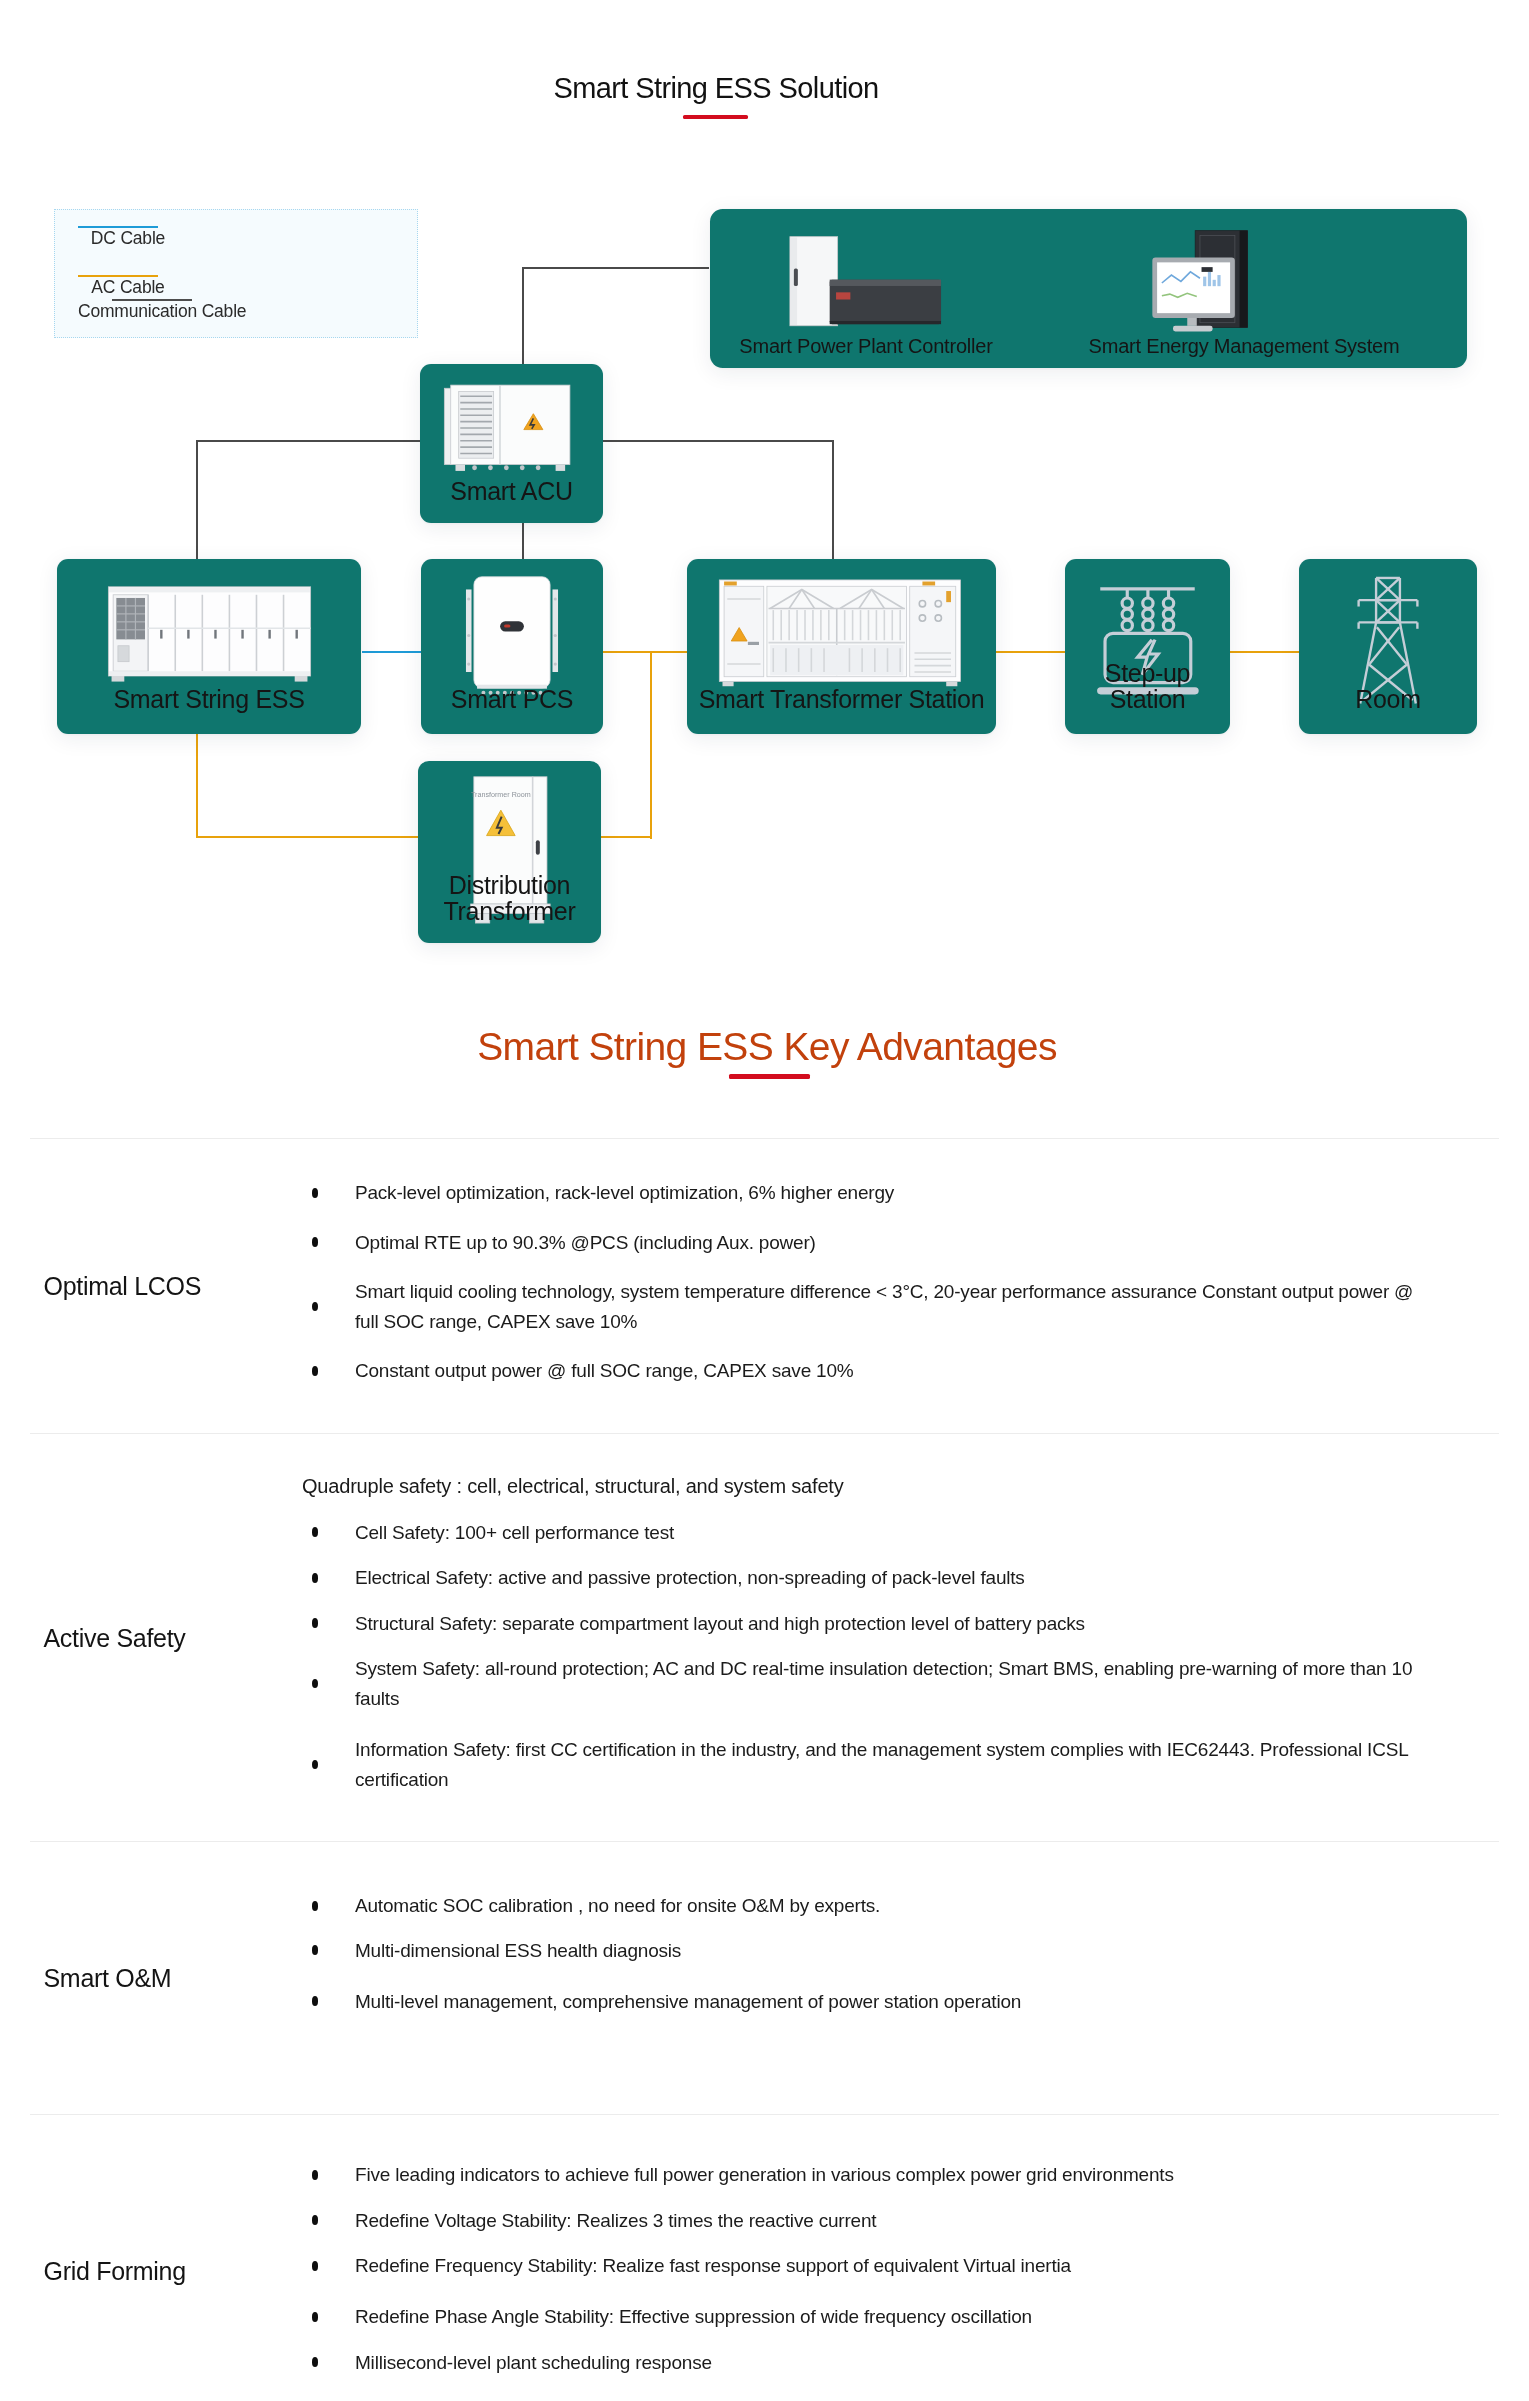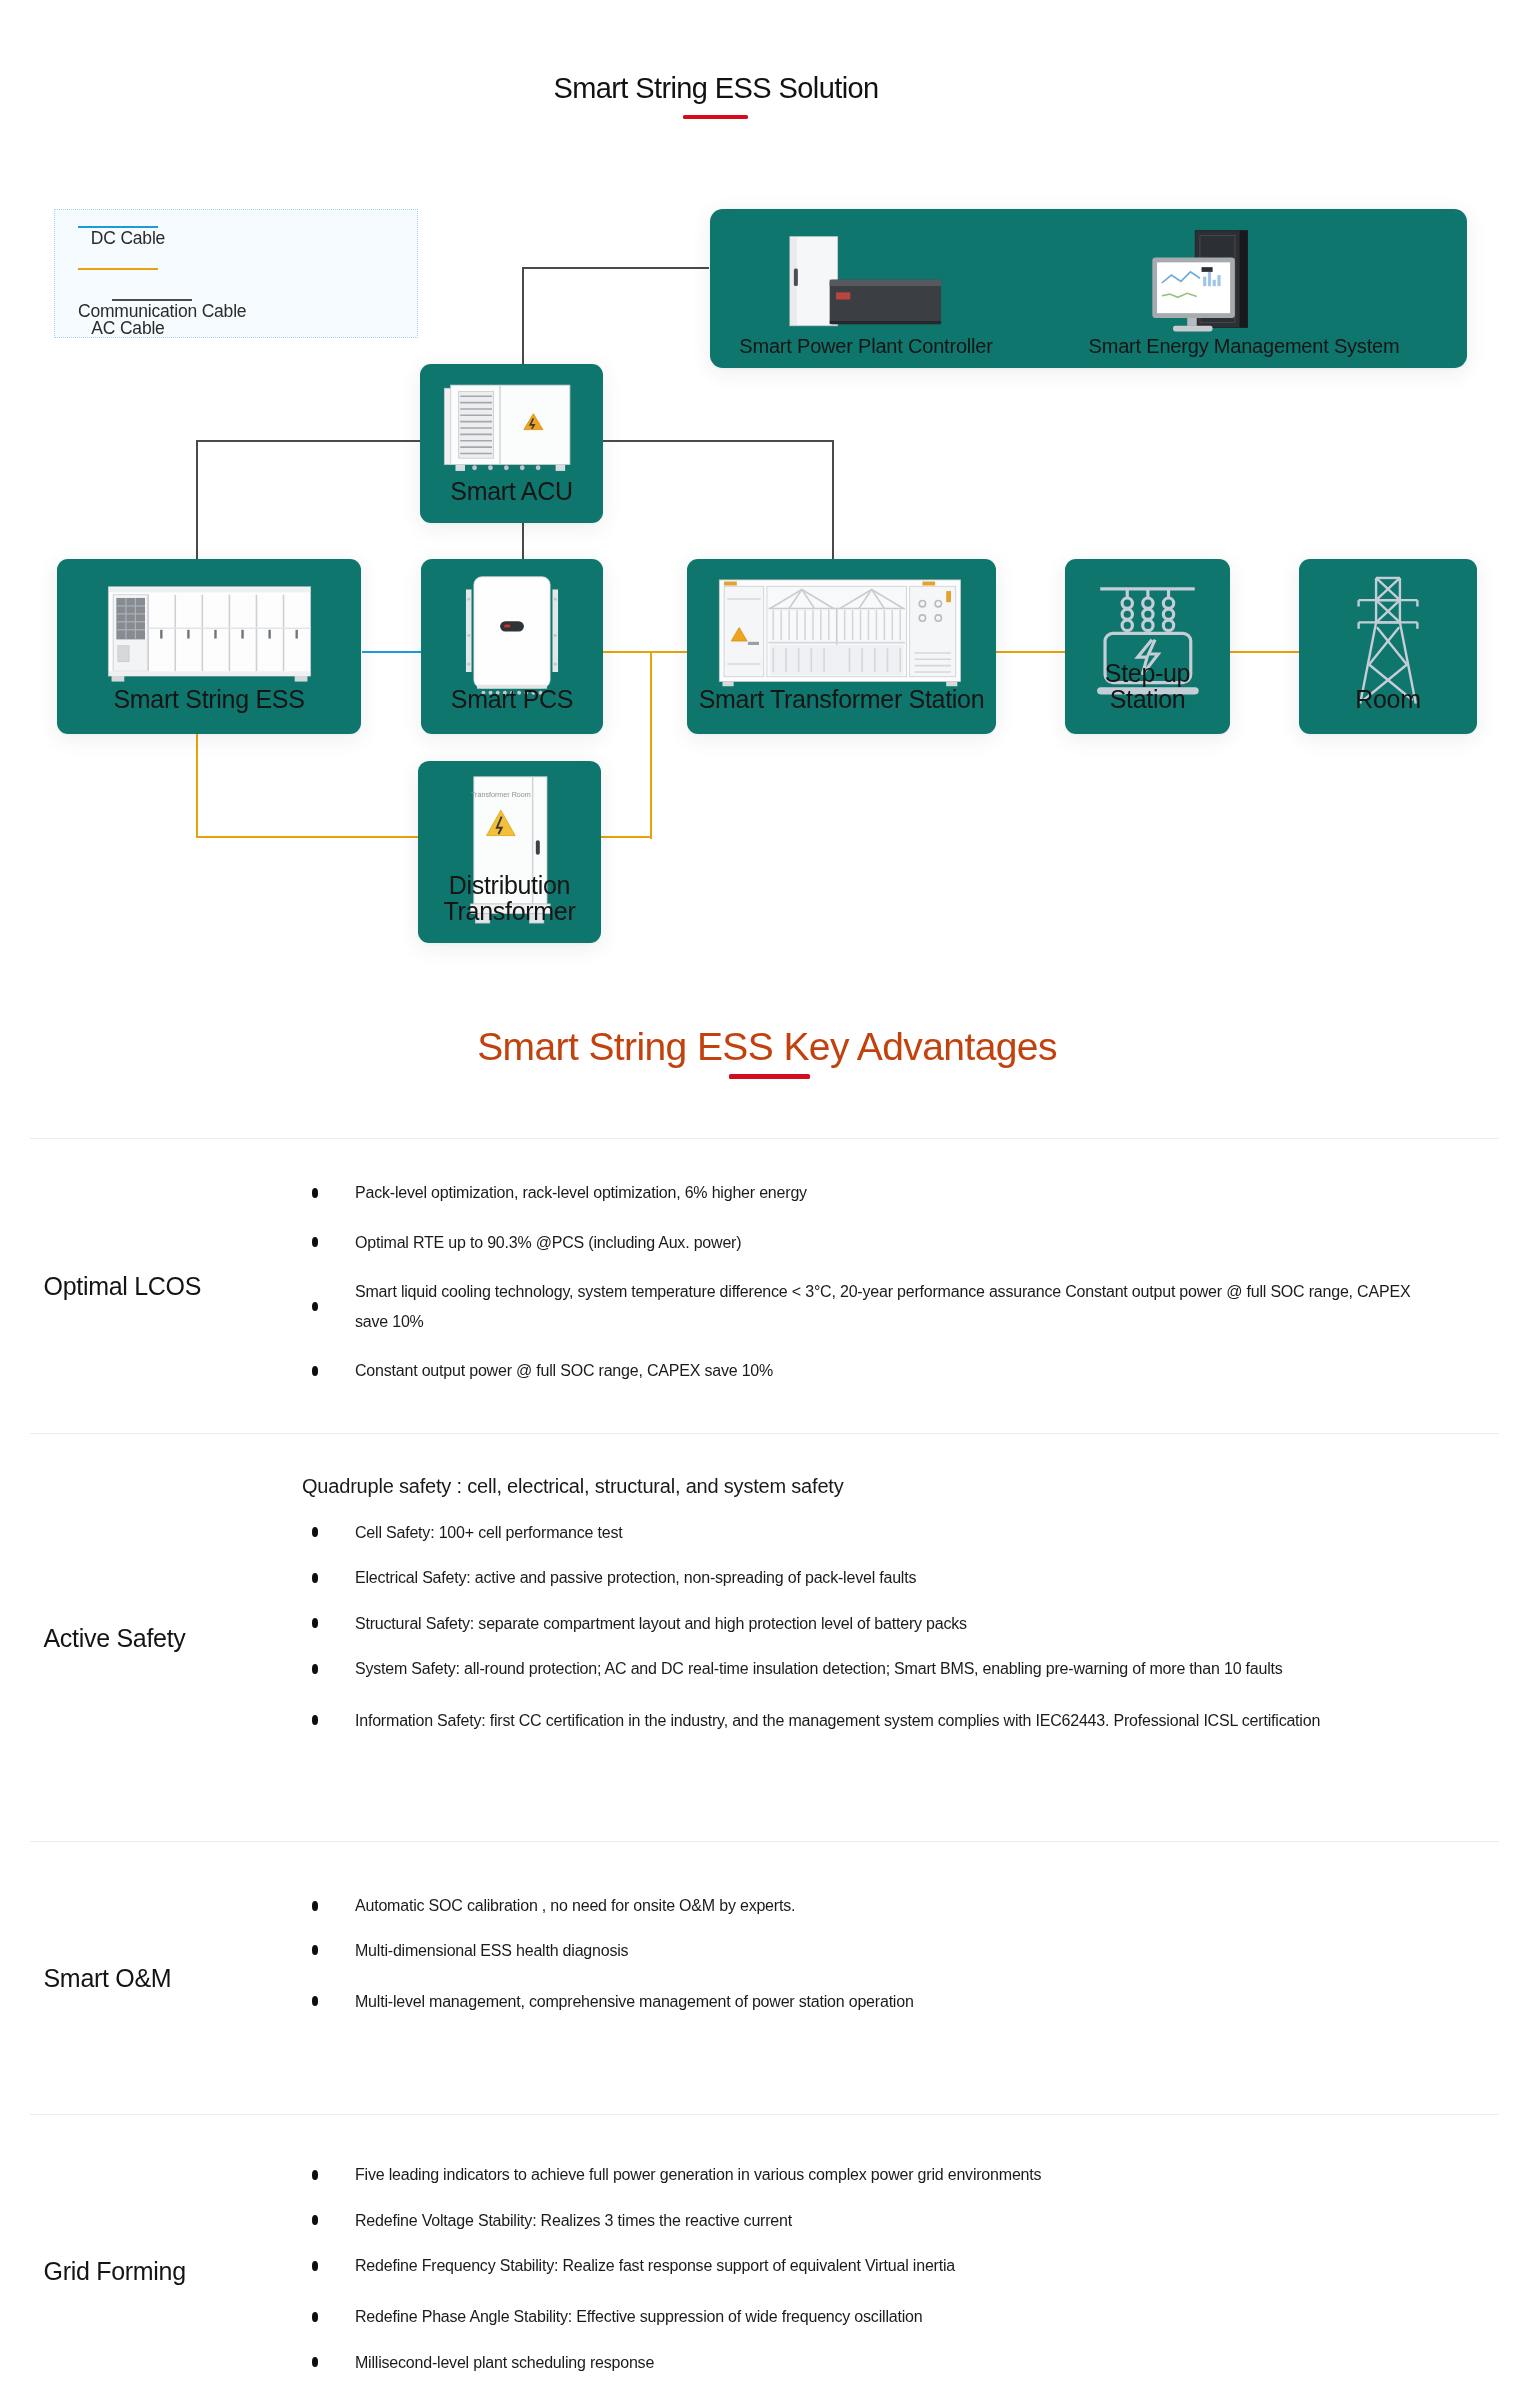--- a/index.html
+++ b/index.html
@@ -11,21 +11,21 @@
     font-size:29px;line-height:32px;letter-spacing:-0.6px;color:#121212;white-space:nowrap;}
   .sol-underline{position:absolute;top:92px;left:683px;width:65px;height:4px;background:#d30c1e;border-radius:1.6px;}
   .adv-title{position:absolute;top:1008px;left:767px;transform:translateX(-50%);
     font-size:39px;line-height:32px;letter-spacing:-0.6px;color:#c2410c;white-space:nowrap;}
   .adv-underline{position:absolute;top:1051px;left:729px;width:81px;height:4.8px;background:#d30c1e;border-radius:1.6px;}
 
   
   .legend{position:absolute;left:54px;top:186px;width:362px;height:127px;
     background:#f5fbfe;border:1.6px dotted #a7d7ef;z-index:3;}
   .legend-row{position:absolute;left:23px;height:19px;display:flex;align-items:center;flex-direction:column;}
-  .legend-row.r0{top:16px;} .legend-row.r1{top:58px;gap:48px;} .legend-row.r2{top:89px;}
+  .legend-row.r0{top:16px;} .legend-row.r1{top:65px;} .legend-row.r2{top:89px;}
   .legend-line{width:80px;height:2.4px;margin-right:20px;flex:0 0 auto;}
   .legend-line.dc{background:#1e9bd7;} .legend-line.ac{background:#e8a20c;} .legend-line.comm{background:#4d4d4d;}
   .legend-label{font-size:17.5px;color:#2b2b2b;letter-spacing:-0.2px;}
 
   
   .line{position:absolute;z-index:1;}
   .line.comm{background:#4a4a4a;}
   .line.ac{background:#e8a20c;}
   .line.dc{background:#1e9bd7;}
 
@@ -62,21 +62,21 @@
   .s0 .section-content{padding-top:39px;} 
   .s1 .section-content{padding-top:38px;}
   .s2 .section-content{padding-top:49px;}
   .s3 .section-content{padding-top:45px;}
   .intro{font-size:20px;line-height:29.5px;letter-spacing:-0.2px;margin-bottom:16px;max-width:1115px;}
   .row{display:flex;align-items:center;padding-left:9.6px;}
   .s0 .row{margin-bottom:20px;} .s1 .row{margin-bottom:16px;} .s1 .row.wide{margin-bottom:22px;}
   .s2 .row{margin-bottom:15px;} .s2 .row.wide{margin-bottom:21.5px;}
   .s3 .row{margin-bottom:16px;} .s3 .row.wide{margin-bottom:21.5px;}
   .dot{width:6.4px;height:9.6px;border-radius:50%;background:#0e0e0e;margin-right:37px;flex:0 0 auto;}
-  .row-text{font-size:16px;line-height:29.5px;letter-spacing:-0.2px;color:#1b1b1b;max-width:1067px;}
+  .row-text{font-size:19px;line-height:29.5px;letter-spacing:-0.2px;color:#1b1b1b;max-width:1067px;}
 </style>
 </head>
 <body>
 
 <div class="page">
 
   <div class="sol-title">Smart String ESS Solution</div>
   <div class="sol-underline"></div>
 
   <div class="legend">

